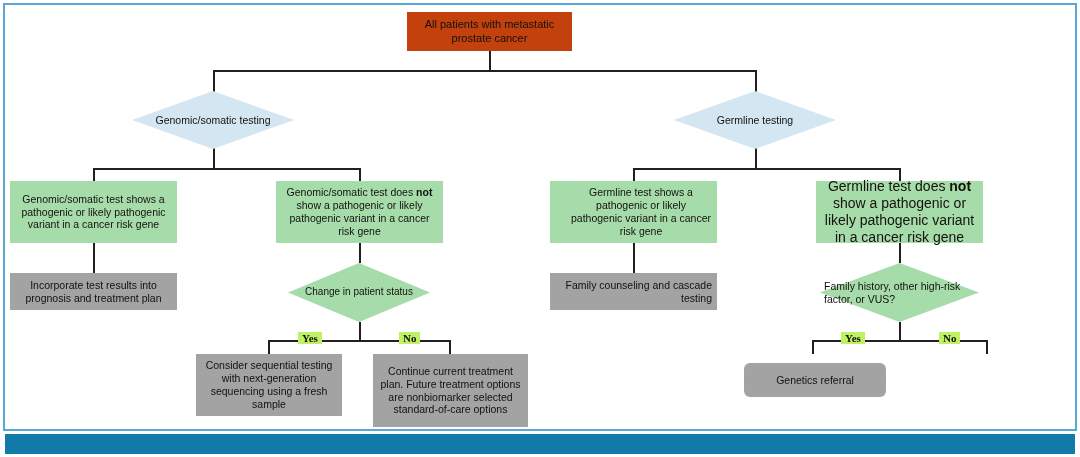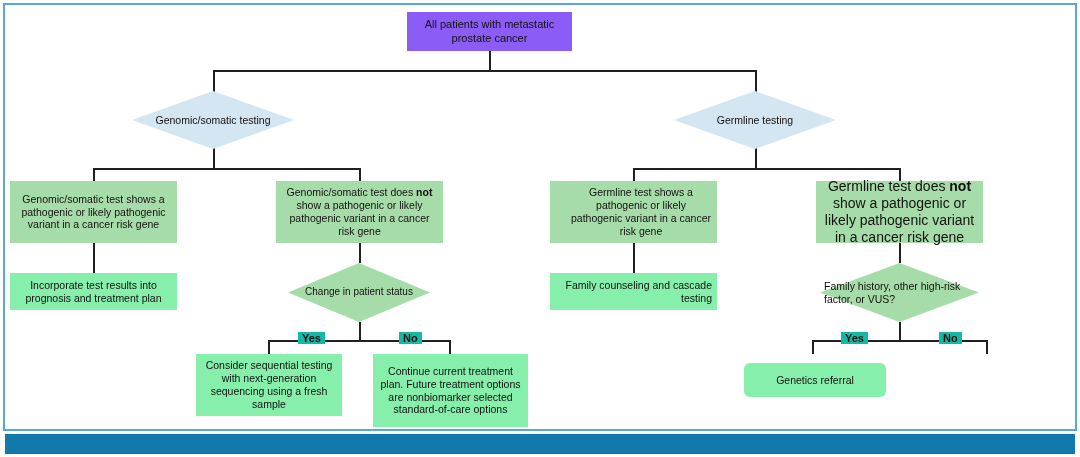--- a/index.html
+++ b/index.html
@@ -35,23 +35,23 @@
     align-items: center;
     justify-content: center;
     text-align: center;
     color: #14110f;
     line-height: 1.22;
     z-index: 3;
   }
   .box {
     padding: 4px 5px;
   }
-  .box-yellow { background: #8b5cf6; }
+  .box-yellow { background: #c2410c; }
   .box-green  { background: #a6dcaa; }
-  .box-blue   { background: #86efac; }
+  .box-blue   { background: #a3a3a3; }
 
   .diamond-wrap {
     position: absolute;
     z-index: 3;
   }
   .diamond-shape {
     position: absolute;
     inset: 0;
     z-index: 1;
   }
@@ -68,26 +68,27 @@
     padding: 0 14px;
   }
 
   
   .ln { position: absolute; background: #231f20; z-index: 1; }
   .lnv { width: 2px; }
   .lnh { height: 2px; }
 
   .edge-label {
     position: absolute;
-    background: #14b8a6;
+    background: #bef264;
     font-weight: bold;
     color: #14110f;
     z-index: 4;
     padding: 0 4px;
     white-space: nowrap;
+    font-family: Liberation Serif, serif;
   }
   b { font-weight: bold; }
 </style>
 </head>
 <body>
 
 <div id="canvas">
 
   <div class="frame"></div>
   <div class="bottom-bar"></div>

